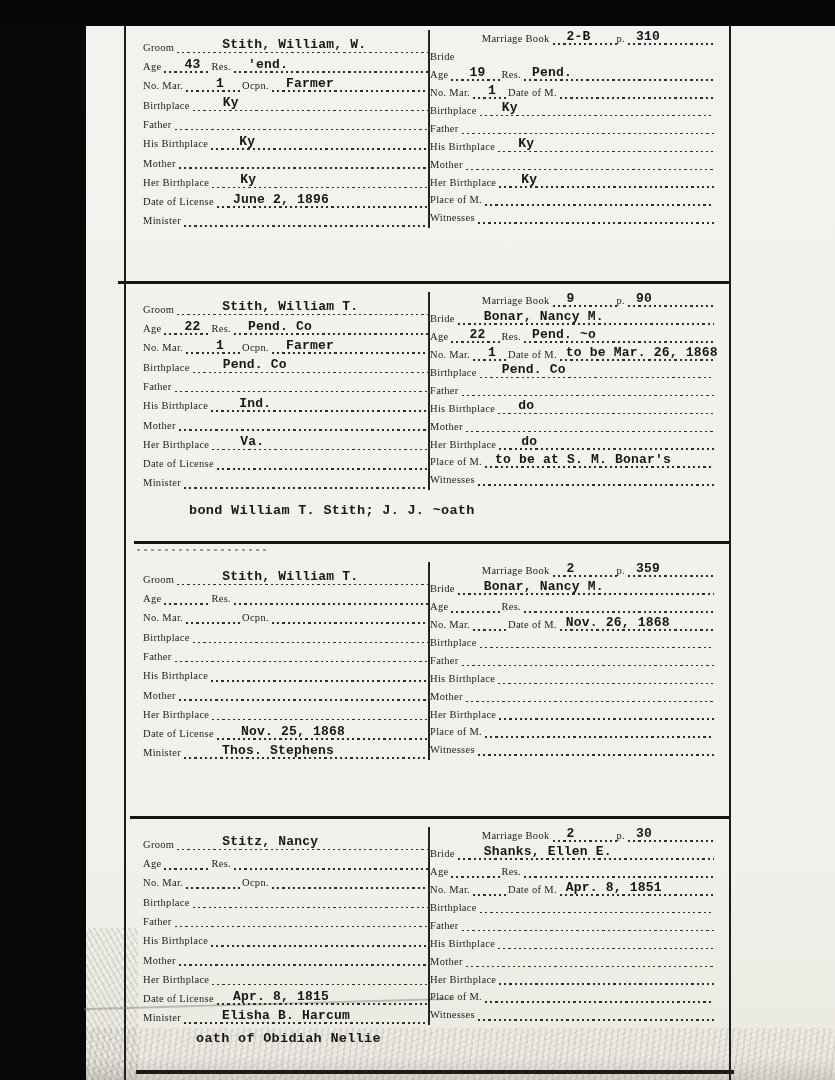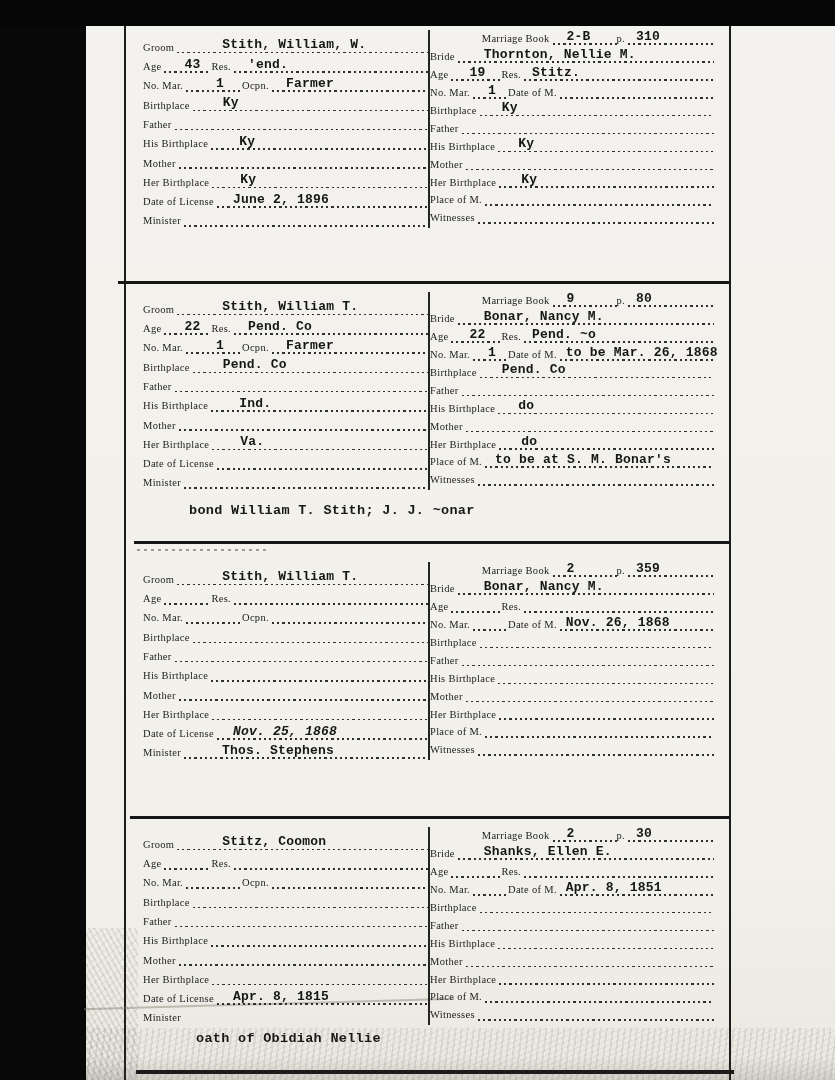--- a/index.html
+++ b/index.html
@@ -148,32 +148,29 @@
           <span class="leader" style="flex: 0 0 64px;">
             <span class="val" style="left: 14px;">2-B</span>
           </span>
           <span class="lbl">p.</span>
           <span class="leader" style="flex: 0 0 86px;">
             <span class="val" style="left: 8px;">310</span>
           </span>
         </div>
         <div class="row">
           <span class="lbl">Bride</span>
-          <span class="leader">
-            <span class="val" style="left: 26px;">Thornton, Nellie M.</span>
-          </span>
         </div>
         <div class="row">
           <span class="lbl">Age</span>
           <span class="leader" style="flex: 0 0 50px;">
             <span class="val" style="left: 18px;">19</span>
           </span>
           <span class="lbl">Res.</span>
           <span class="leader">
-            <span class="val" style="left: 8px;">Stitz.</span>
+            <span class="val" style="left: 8px;">Pend.</span>
           </span>
         </div>
         <div class="row">
           <span class="lbl">No. Mar.</span>
           <span class="leader" style="flex: 0 0 35px;">
             <span class="val" style="left: 15px;">1</span>
           </span>
           <span class="lbl">Date of M.</span>
           <span class="leader">
             <span class="val" style="left: 6px;"></span>
@@ -297,21 +294,21 @@
       <div class="col-div"></div>
       <div class="col col-right">
         <div class="row">
           <span class="spacer" style="width: 54px;"></span>
           <span class="lbl">Marriage Book</span>
           <span class="leader" style="flex: 0 0 64px;">
             <span class="val" style="left: 14px;">9</span>
           </span>
           <span class="lbl">p.</span>
           <span class="leader" style="flex: 0 0 86px;">
-            <span class="val" style="left: 8px;">80</span>
+            <span class="val" style="left: 8px;">90</span>
           </span>
         </div>
         <div class="row">
           <span class="lbl">Bride</span>
           <span class="leader">
             <span class="val" style="left: 26px;">Bonar, Nancy M.</span>
           </span>
         </div>
         <div class="row">
           <span class="lbl">Age</span>
@@ -369,21 +366,21 @@
             <span class="val" style="left: 10px;">to be at S. M. Bonar's</span>
           </span>
         </div>
         <div class="row">
           <span class="lbl">Witnesses</span>
           <span class="leader">
             <span class="val" style="left: 14px;"></span>
           </span>
         </div>
       </div>
-      <div class="note" style="top: 213px; left: 46px;">bond William T. Stith; J. J. ~onar</div>
+      <div class="note" style="top: 213px; left: 46px;">bond William T. Stith; J. J. ~oath</div>
     </section>
     <section class="card" style="top: 560px;">
       <div class="col col-left">
         <div class="row">
           <span class="lbl">Groom</span>
           <span class="leader">
             <span class="val" style="left: 45px;">Stith, William T.</span>
           </span>
         </div>
         <div class="row">
@@ -432,21 +429,21 @@
         </div>
         <div class="row">
           <span class="lbl">Her Birthplace</span>
           <span class="leader">
             <span class="val" style="left: 28px;"></span>
           </span>
         </div>
         <div class="row">
           <span class="lbl">Date of License</span>
           <span class="leader">
-            <span class="val" style="left: 16px; font-style: italic;">Nov. 25, 1868</span>
+            <span class="val" style="left: 24px;">Nov. 25, 1868</span>
           </span>
         </div>
         <div class="row">
           <span class="lbl">Minister</span>
           <span class="leader">
             <span class="val" style="left: 38px;">Thos. Stephens</span>
           </span>
         </div>
       </div>
       <div class="col-div"></div>
@@ -530,21 +527,21 @@
             <span class="val" style="left: 14px;"></span>
           </span>
         </div>
       </div>
     </section>
     <section class="card" style="top: 825px;">
       <div class="col col-left">
         <div class="row">
           <span class="lbl">Groom</span>
           <span class="leader">
-            <span class="val" style="left: 45px;">Stitz, Coomon</span>
+            <span class="val" style="left: 45px;">Stitz, Nancy</span>
           </span>
         </div>
         <div class="row">
           <span class="lbl">Age</span>
           <span class="leader" style="flex: 0 0 47px;">
             <span class="val" style="left: 20px;"></span>
           </span>
           <span class="lbl">Res.</span>
           <span class="leader">
             <span class="val" style="left: 14px;"></span>
@@ -591,20 +588,23 @@
           </span>
         </div>
         <div class="row">
           <span class="lbl">Date of License</span>
           <span class="leader">
             <span class="val" style="left: 16px;">Apr. 8, 1815</span>
           </span>
         </div>
         <div class="row">
           <span class="lbl">Minister</span>
+          <span class="leader">
+            <span class="val" style="left: 38px;">Elisha B. Harcum</span>
+          </span>
         </div>
       </div>
       <div class="col-div"></div>
       <div class="col col-right">
         <div class="row">
           <span class="spacer" style="width: 54px;"></span>
           <span class="lbl">Marriage Book</span>
           <span class="leader" style="flex: 0 0 64px;">
             <span class="val" style="left: 14px;">2</span>
           </span>

